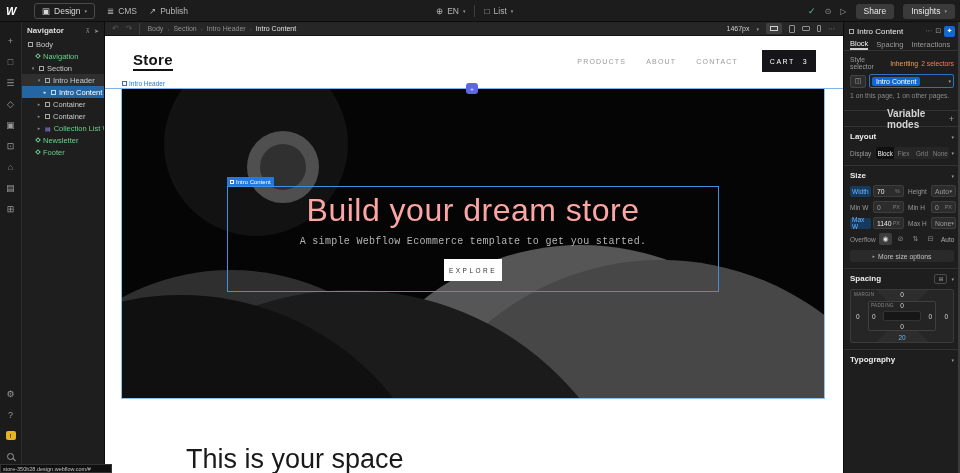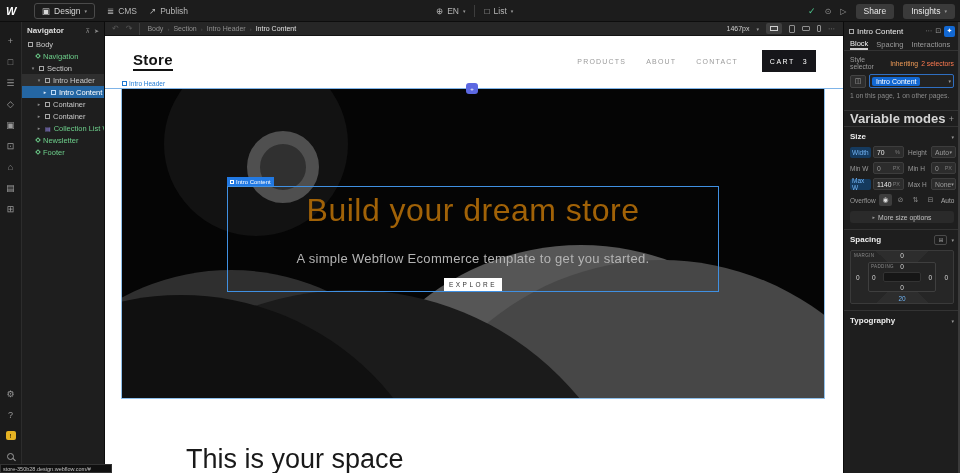--- a/index.html
+++ b/index.html
@@ -89,22 +89,22 @@
   .w1 { left:204px; top:156px; width:510px; height:510px; background:#565656; }
   .w2 { left:269px; top:171px; width:540px; height:540px; background:#474747; }
   .w3 { left:-121px; top:181px; width:460px; height:460px; background:#2f2f2f; }
   .w4 { left:-66px; top:201px; width:590px; height:590px; background:#1b1b1b; }
   .w5 { left:-211px; top:206px; width:540px; height:540px; background:#101010; }
   .content-chip { position:absolute; left:105px; top:88px; height:9px; background:#2279e2; color:#fff;
     font-size:6px; display:flex; align-items:center; gap:2px; padding:0 3px; z-index:3; }
   .tagbox-w { width:4px; height:4px; border:1px solid #fff; flex:none; }
   .selbox { position:absolute; left:105px; top:97px; width:492px; height:106px; border:1px solid #4090e2;
     z-index:2; display:flex; flex-direction:column; align-items:center; }
-  .hero-h1 { margin-top:5px; font-size:32px; font-weight:300; color:#a16207; letter-spacing:.5px; }
-  .hero-sub { margin-top:22px; font-size:13px; color:#b4b4b4; letter-spacing:.3px; }
+  .hero-h1 { margin-top:5px; font-size:32px; font-weight:300; color:#fca5a5; letter-spacing:.5px; }
+  .hero-sub { margin-top:7px; font-size:10px; color:#b4b4b4; letter-spacing:.3px;font-family:Liberation Mono, monospace; }
   .explore { margin-top:12px; width:58px; height:22px; background:#fff; color:#333; font-size:6.5px;
     letter-spacing:2.5px; display:flex; align-items:center; justify-content:center; }
   .sec2-h { position:absolute; left:81px; top:408px; font-size:27px; font-weight:500; color:#191919; }
 
   
   #rpanel { position:absolute; left:843px; top:22px; width:117px; height:451px; background:#1e1e1e;
     border-left:1px solid #0c0c0c; color:#bbb; overflow:hidden; }
   #rpanel:after { content:""; position:absolute; right:0; top:0; width:2px; height:100%; background:#3a3a3a; }
   .p-header { height:14px; display:flex; align-items:center; gap:3px; padding:0 5px; margin-top:2px; }
   .p-ellabel { font-size:8px; color:#ececec; flex:1; white-space:nowrap; }
@@ -123,21 +123,21 @@
   .orange1 { color:#f09b57; font-size:6.8px; }
   .orange2 { color:#ff7a50; font-size:6.8px; margin-left:3px; }
   .selrow { margin-top:4px; display:flex; align-items:center; height:14px; }
   .mini-btn { width:16px; height:13px; background:#2d2d2d; border:1px solid #444; border-radius:2px;
     color:#aaa; font-size:7px; display:flex; align-items:center; justify-content:center; flex:none; }
   .sel-input { flex:1; margin-left:3px; height:14px; background:#222; border:1px solid #2f6fc2;
     border-radius:2px; display:flex; align-items:center; padding:1px 2px; }
   .blue-chip { background:#1268d3; border-radius:2px; color:#fff; font-size:7px; padding:1px 4px; }
   .usage { margin-top:4px; font-size:6.8px; color:#8a8a8a; white-space:nowrap; }
   .vm-row { height:16px; display:flex; align-items:center; padding:0 6px; border-top:1px solid #333; margin-top:5px; }
-  .vm-title { flex:1; font-size:13px; color:#d5d5d5; font-weight:bold; }
+  .vm-title { flex:1; font-size:10px; color:#d5d5d5; font-weight:bold;margin-left:37px; }
   .plus { color:#9a9a9a; font-size:9px; }
   .ctl-row { display:flex; align-items:center; margin-top:5px; height:12px; }
   .seg { flex:1; height:12px; background:#262626; border-radius:3px; display:flex; overflow:hidden; }
   .seg .cell { flex:1; display:flex; align-items:center; justify-content:center; font-size:6px; color:#808080; }
   .seg .cell.on { background:#0f0f0f; color:#ededed; }
   .wide-row { margin-top:5px; height:12px; background:#2a2a2a; border-radius:3px; display:flex;
     align-items:center; justify-content:center; gap:3px; color:#c0c0c0; font-size:6.8px; }
   .wide-row .car { font-size:5px; color:#9a9a9a; }
   .spc-widget { position:relative; margin-top:5px; height:54px; border:1px solid #3a3a3a; border-radius:2px;
     background:conic-gradient(from 45deg, #262626 0deg 90deg, #2d2d2d 90deg 180deg, #262626 180deg 270deg, #2d2d2d 270deg 360deg); }
@@ -395,20 +395,36 @@
     </div>
     <div class="usage">1 on this page, 1 on other pages.</div>
   </div>
 
   <div class="vm-row">
     <span class="vm-title">Variable modes</span>
     <span class="plus">+</span>
   </div>
 
 
+  <div class="sec">
+    <div class="sec-head">
+      <span class="sec-title">Layout</span>
+      <span class="chev">▾</span>
+    </div>
+    <div class="ctl-row">
+      <span class="sz-lbl" style="width:26px">Display</span>
+      <span class="seg">
+        <span class="cell on" style="font-size:6.3px">Block</span>
+        <span class="cell" style="font-size:6.3px">Flex</span>
+        <span class="cell" style="font-size:6.3px">Grid</span>
+        <span class="cell" style="font-size:6.3px">None</span>
+      </span>
+      <span class="chev" style="margin-left:2px">▾</span>
+    </div>
+  </div>
 
   <div class="sec">
     <div class="sec-head">
       <span class="sec-title">Size</span>
       <span class="chev">▾</span>
     </div>
     <div class="sz-row">
       <span class="sz-lbl bluelbl">Width</span>
       <span class="inp inp1">
         <span class="v">70</span>

